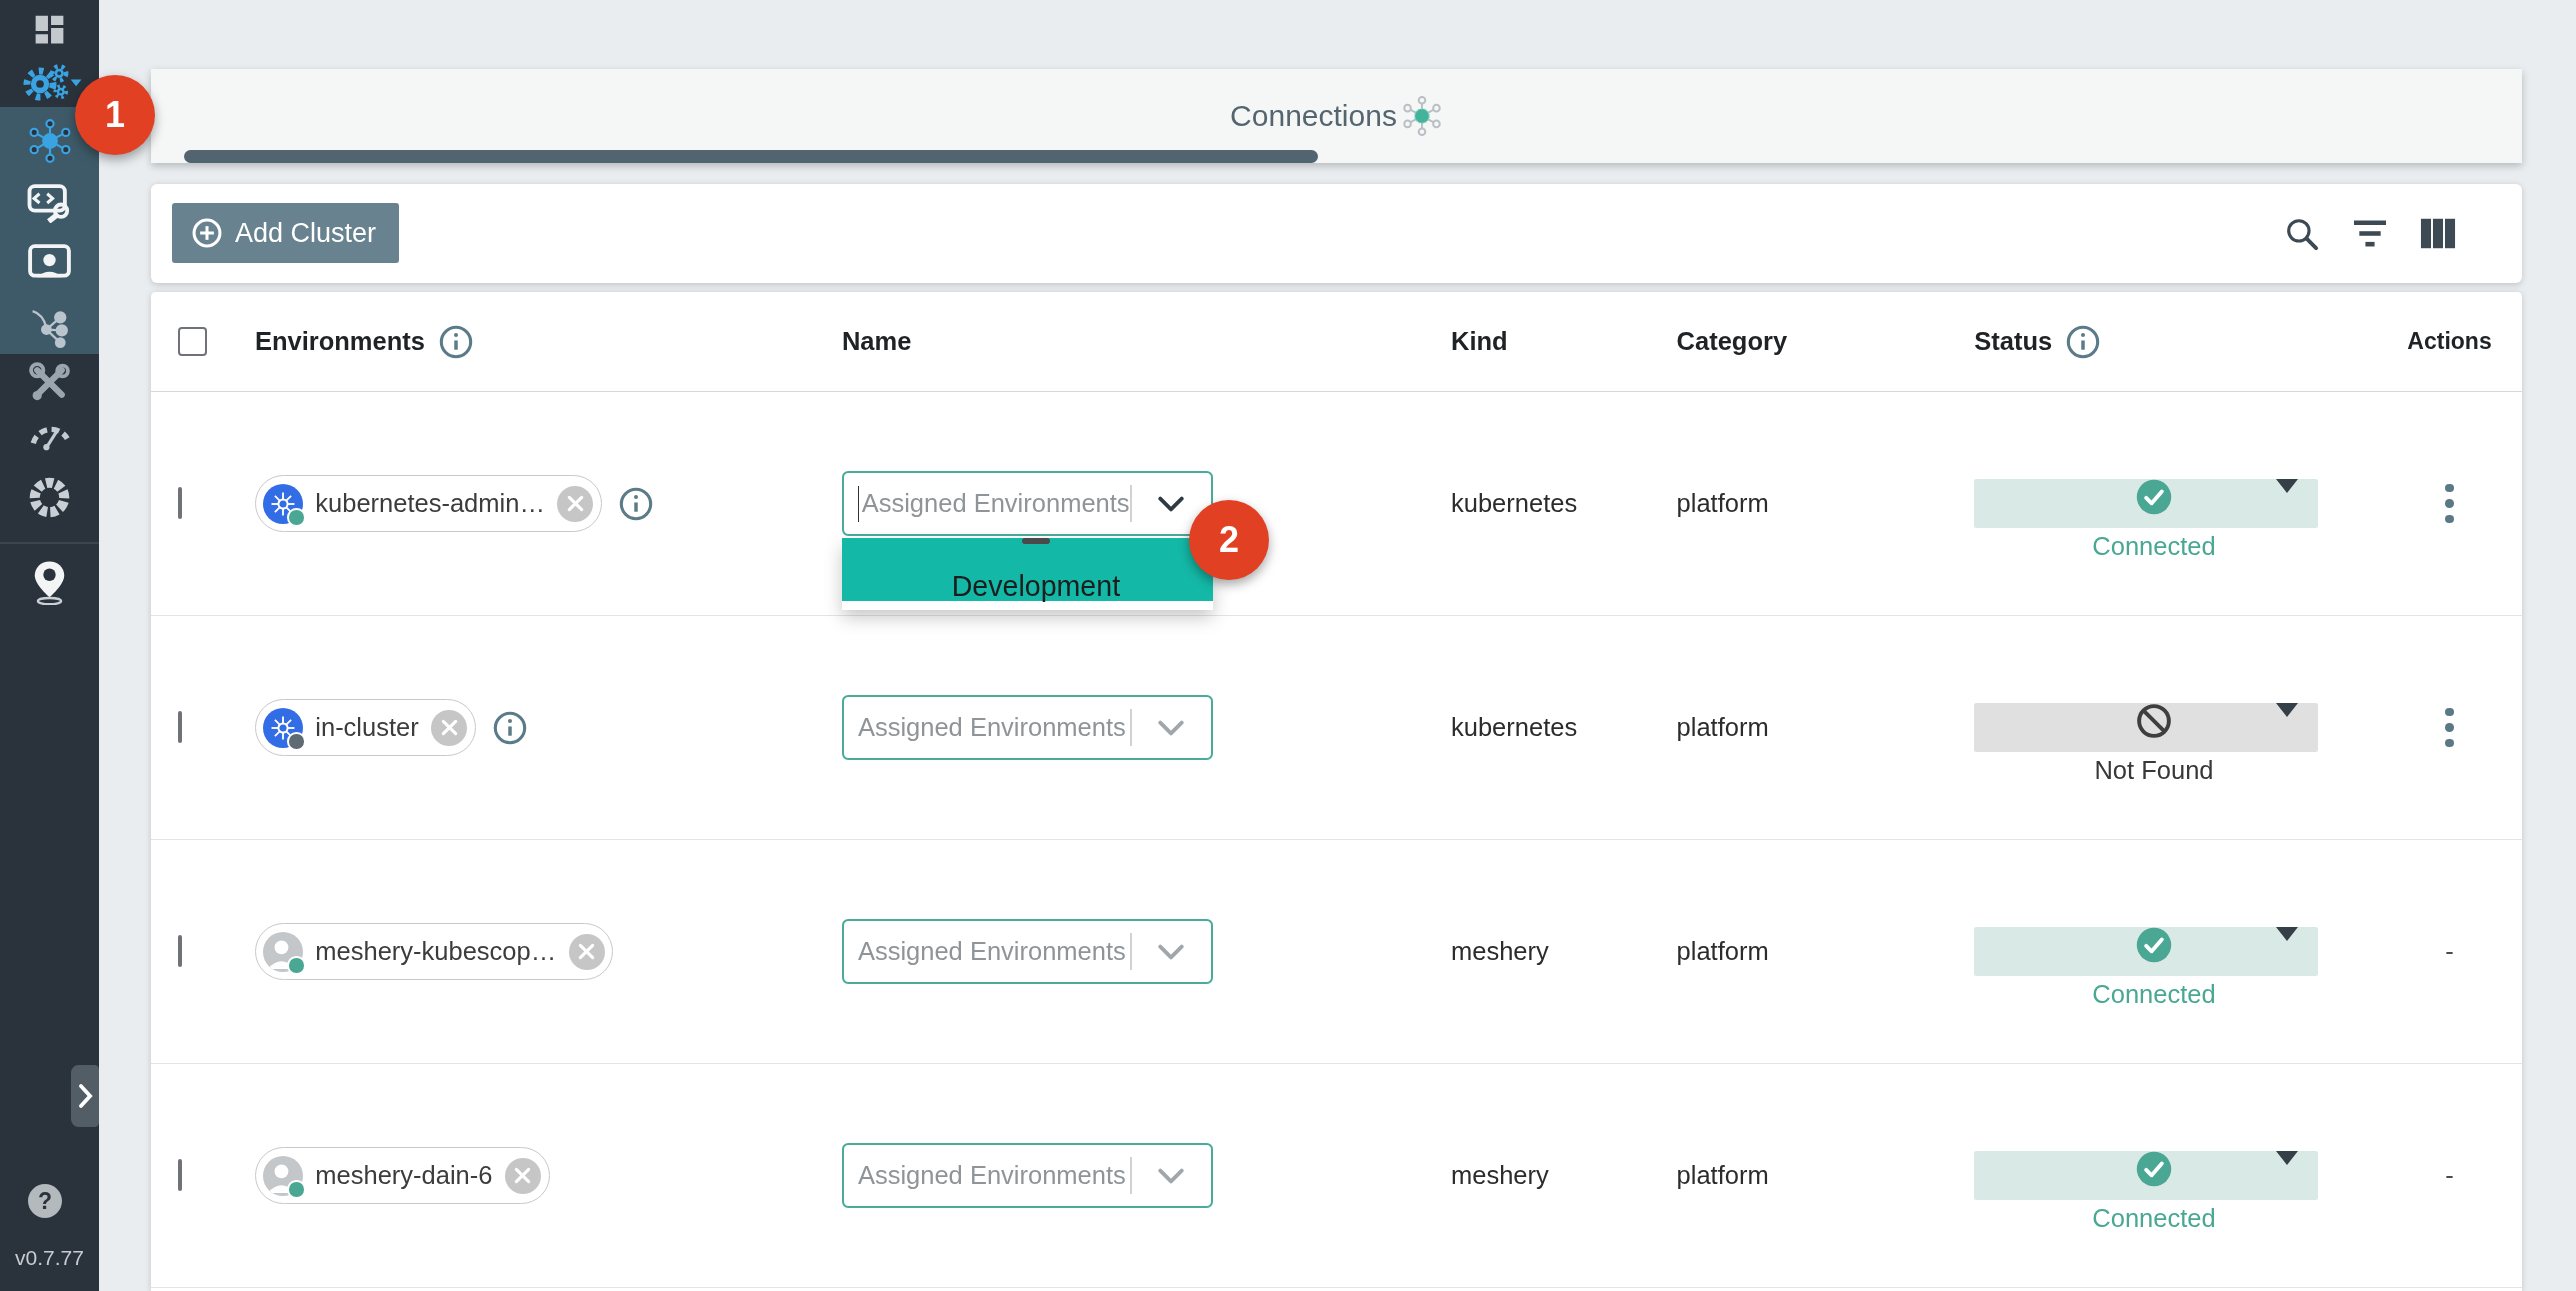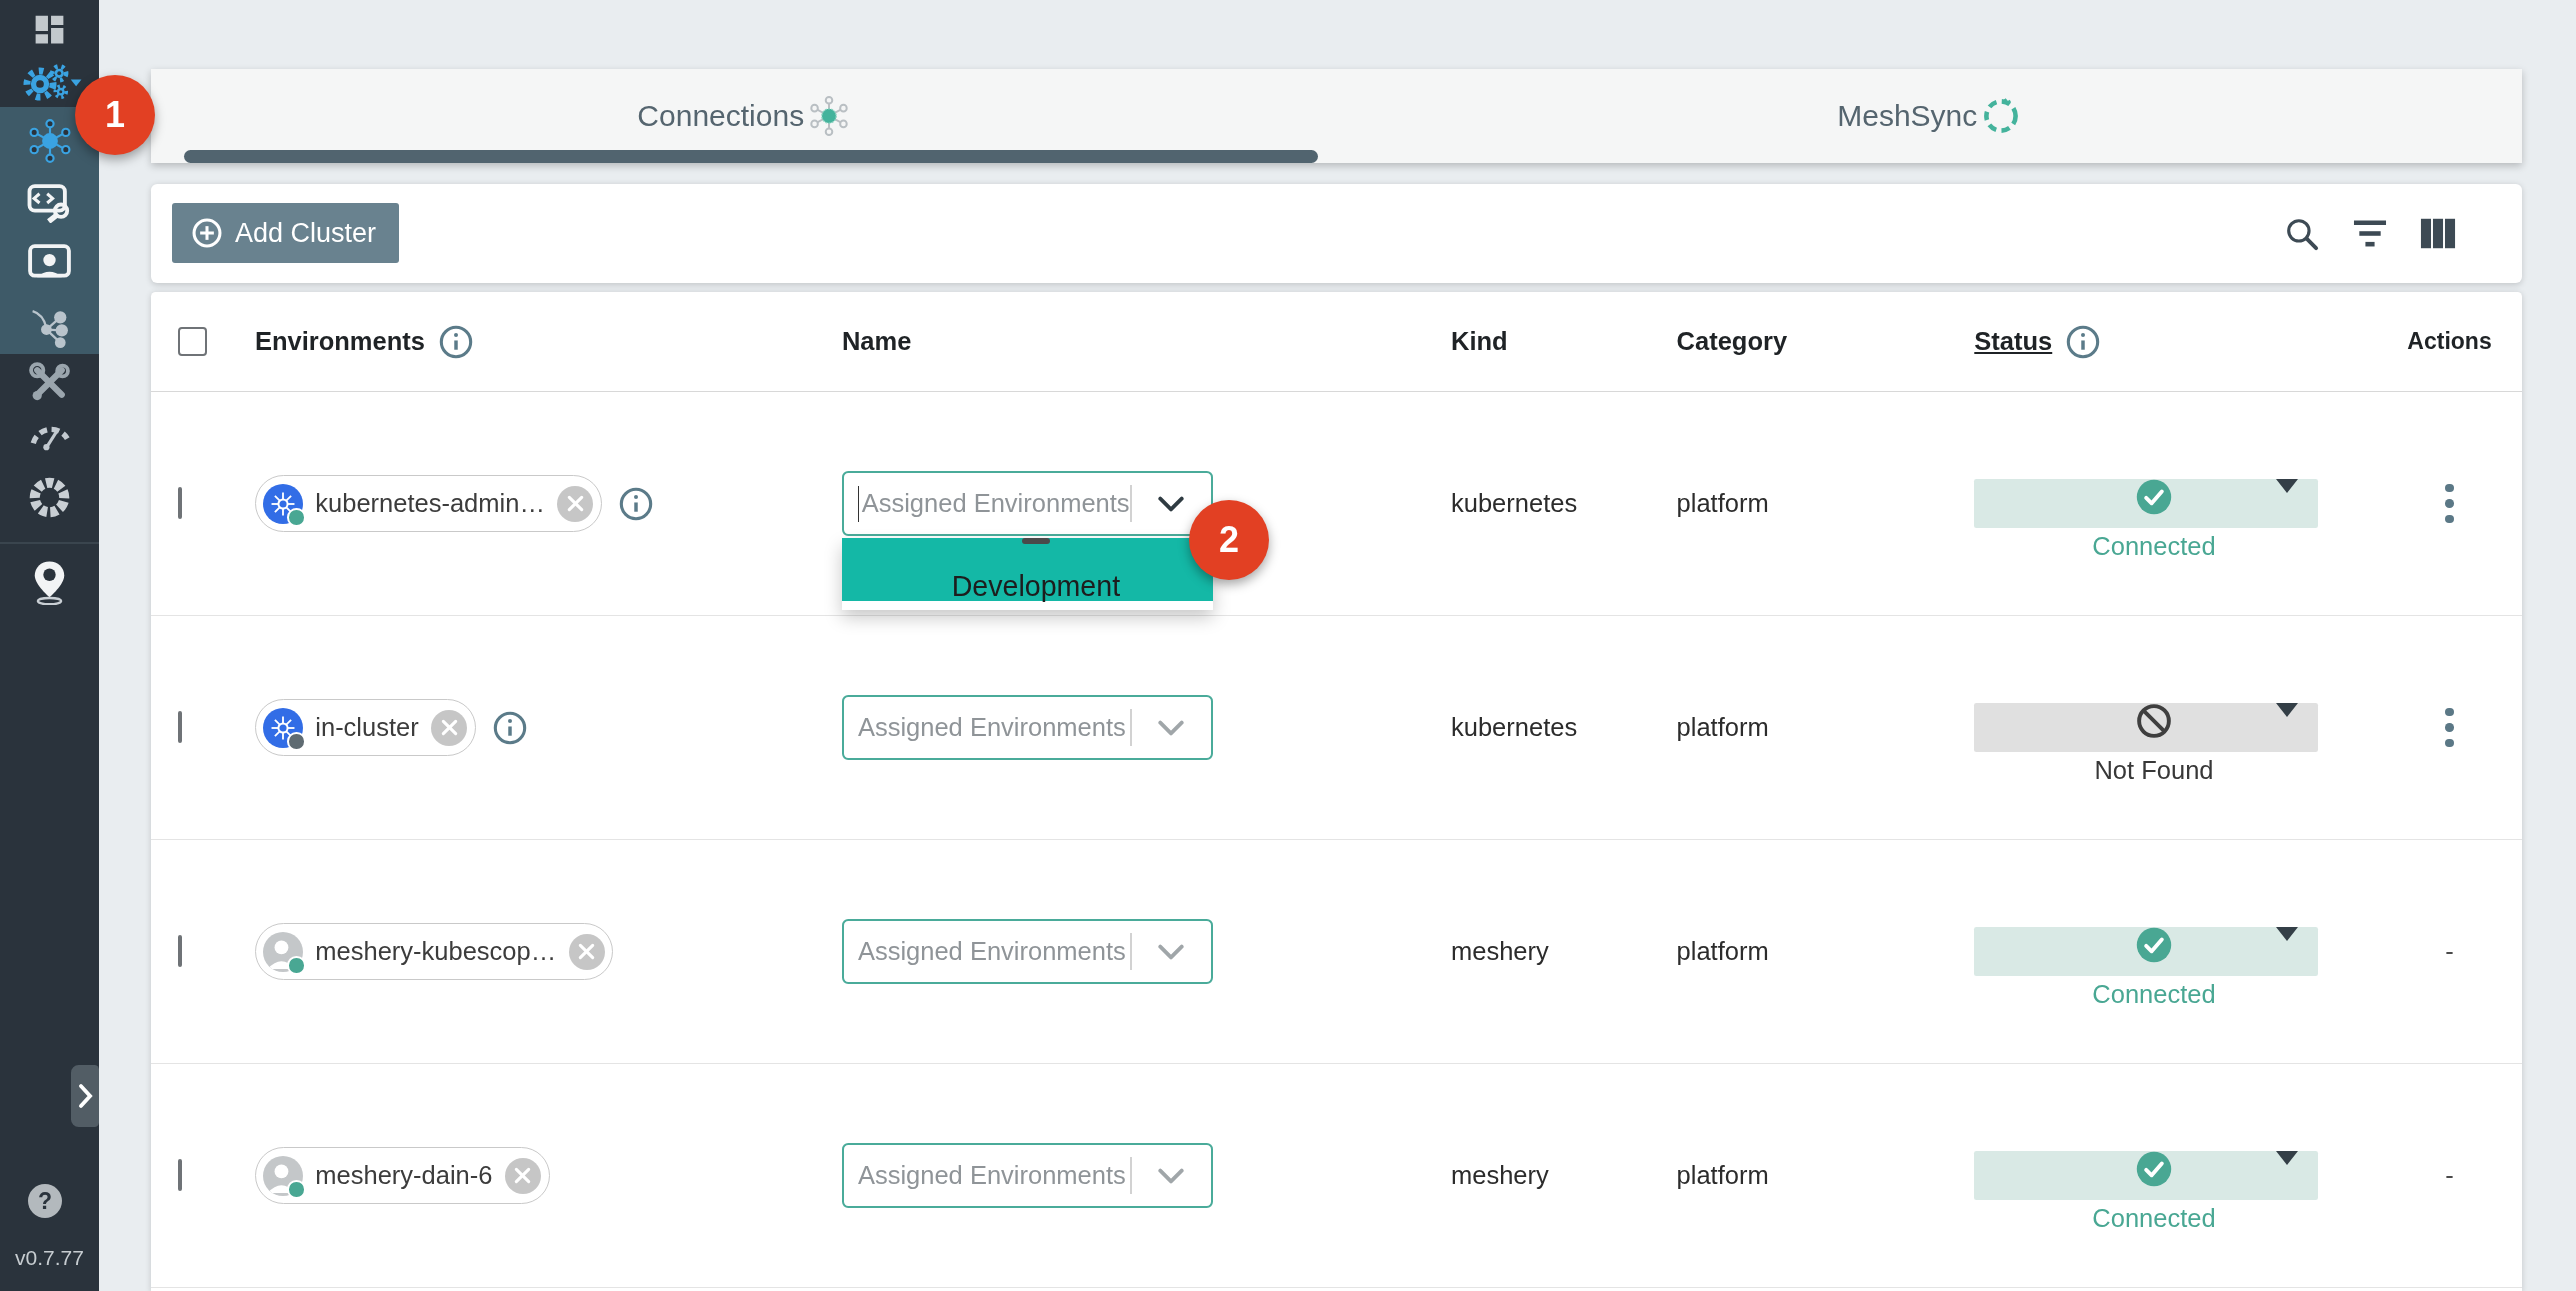--- a/index.html
+++ b/index.html
@@ -35,21 +35,21 @@
 
   .t-header, .t-row { display:grid; grid-template-columns:100px 587px 595px 232px 290px 421px 147px; align-items:center; }
   .t-header { height:100px; border-bottom:1.5px solid #d8d8d8; font-weight:bold; font-size:25.5px; color:#1f2326; }
   .t-row { height:224px; border-bottom:0.8px solid #e4e4e4; font-size:25.5px; color:#2c2c2c; }
   .hc { display:flex; align-items:center; gap:14px; }
   .hc.c-check { padding-left:27px; }
   .hc.c-name { padding-left:3.9px; }
   .hc.c-env  { padding-left:3.9px; }
   .hc.c-kind { padding-left:18px; }
   .hc.c-cat  { padding-left:11.6px; }
-  .hc.c-status { padding-left:19.3px;text-decoration:underline; }
+  .hc.c-status { padding-left:19.3px; }
   .hc.c-actions { justify-content:center; }
 
   .checkbox { width:29px; height:29px; border:2.3px solid #6f7377; border-radius:3.9px; background:#fff; cursor:pointer; }
   .dd-checkbox { width:28px; height:28px; border:3.1px solid #4a4a4a; border-radius:3.1px; background:transparent; cursor:pointer; }
 
   .info-icon { width:34px; height:34px; flex:0 0 34px; cursor:pointer; }
 
   
   .cell-check { padding-left:27px; }
   .cell-name { display:flex; align-items:center; gap:17px; padding-left:3.9px; }
@@ -246,27 +246,20 @@
         <circle cx="32" cy="8" r="5"></circle>
           <circle cx="54" cy="20" r="5"></circle>
           <circle cx="54" cy="44" r="5"></circle>
         <circle cx="32" cy="56" r="5"></circle>
           <circle cx="10" cy="44" r="5"></circle>
           <circle cx="10" cy="20" r="5"></circle>
       </g>
       <circle cx="32" cy="32" r="11" fill="#44b39c" stroke="#8ed3c2" stroke-width="2" stroke-dasharray="3 2"></circle>
     </svg>
   </div>
-  <div class="tab">
-    <span>MeshSync</span>
-    <svg width="40" height="40" viewBox="0 0 52 52">
-      <circle cx="26" cy="26" r="19" fill="none" stroke="#44b39c" stroke-width="6" stroke-dasharray="11 7"></circle>
-      <path d="M28 8 l5 -4 M33 10 l5 -4" stroke="#44b39c" stroke-width="3" fill="none"></path>
-    </svg>
-  </div>
   <div class="tab-indicator"></div>
 </div>
 
 <div class="toolbar-card">
   <button class="add-btn">
     <svg width="32" height="32" viewBox="0 0 42 42">
       <circle cx="21" cy="21" r="17" fill="none" stroke="#fff" stroke-width="4"></circle>
       <line x1="21" y1="12" x2="21" y2="30" stroke="#fff" stroke-width="4"></line>
       <line x1="12" y1="21" x2="30" y2="21" stroke="#fff" stroke-width="4"></line>
     </svg>

